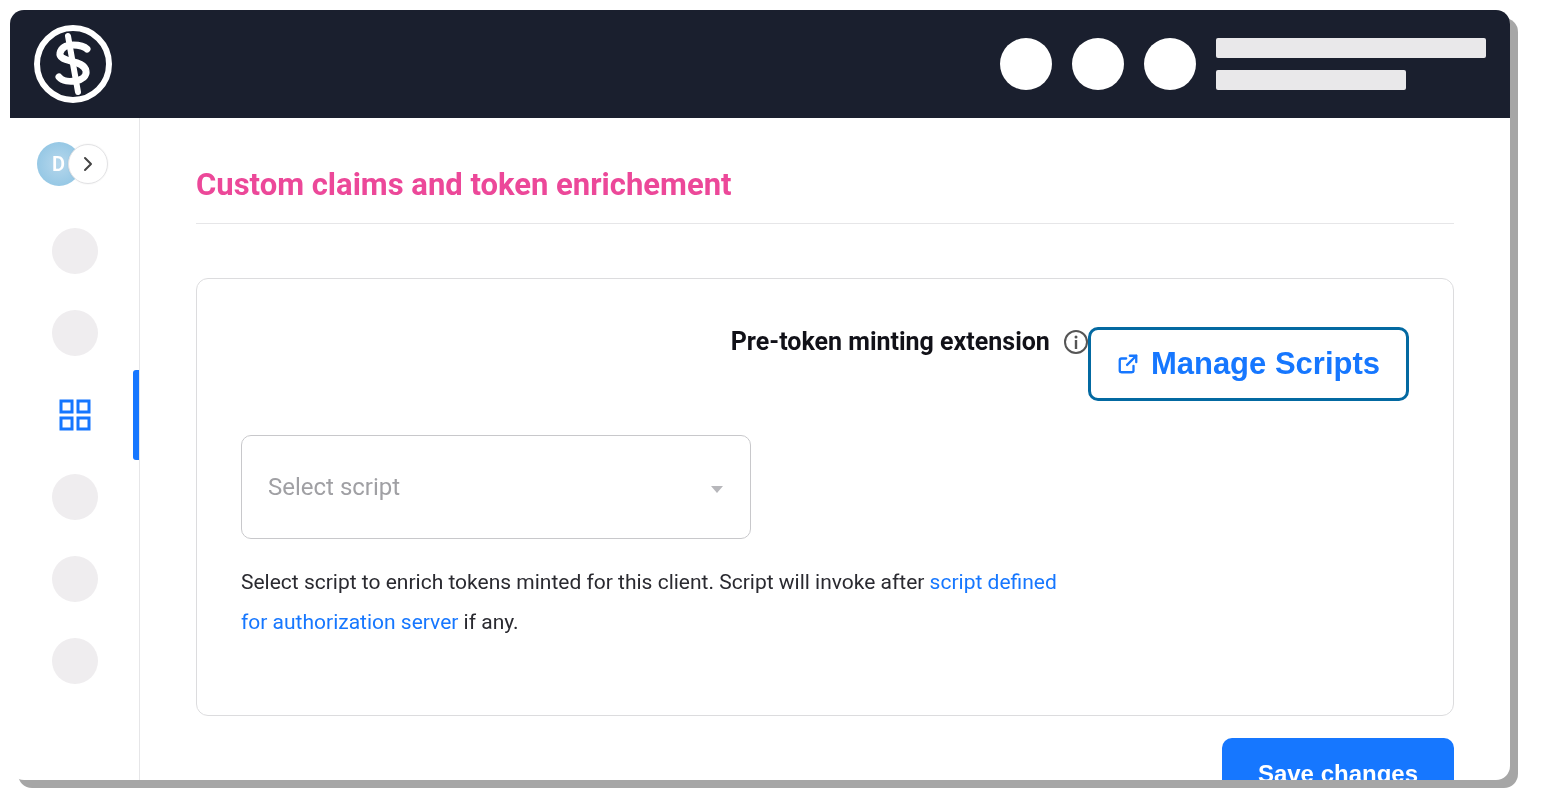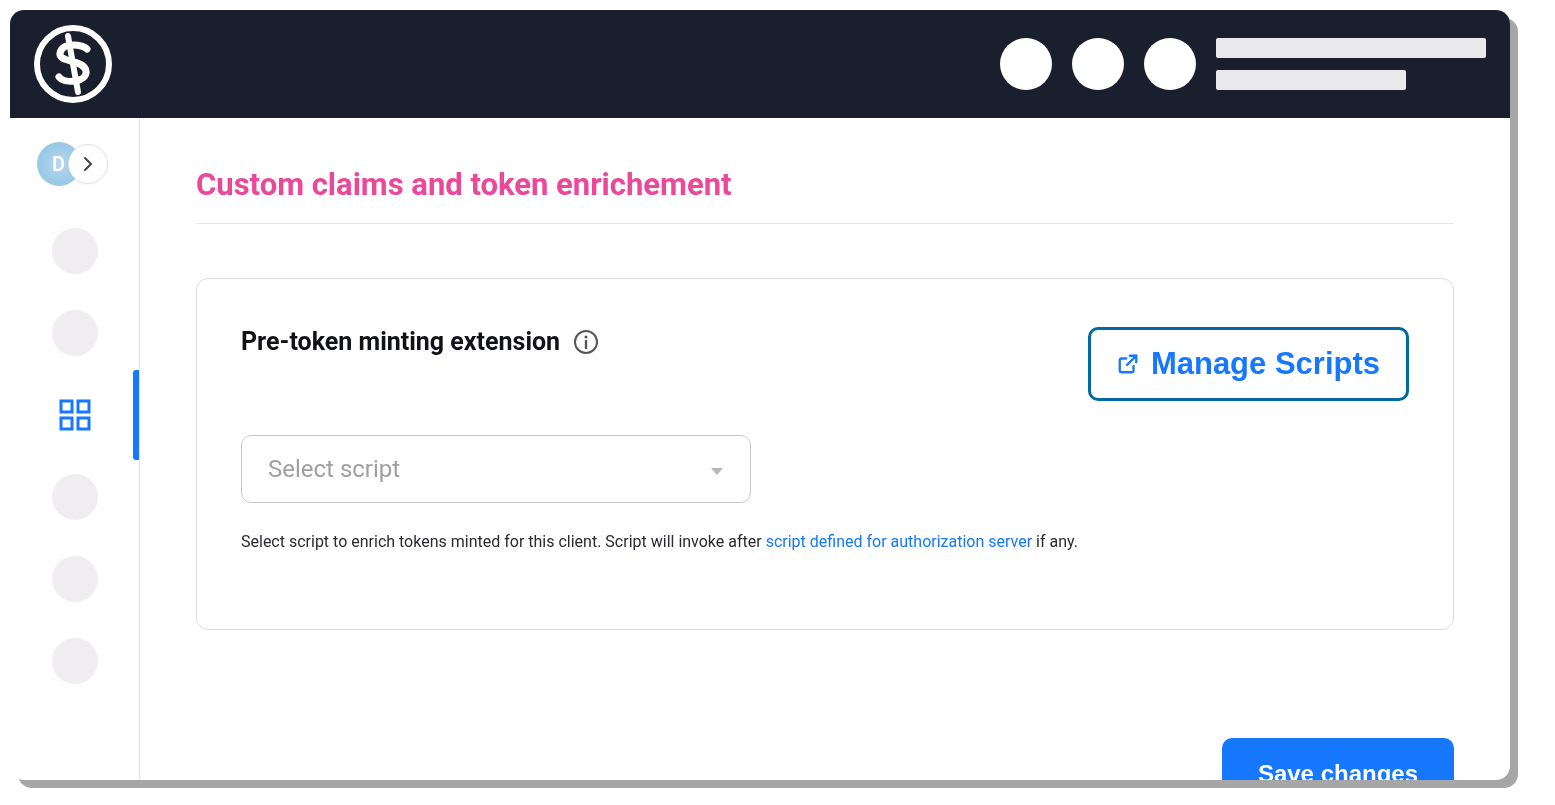--- a/index.html
+++ b/index.html
@@ -72,45 +72,45 @@
       font-size: 31px; font-weight: 700; color: #ec4899; margin-bottom: 20px;
     }
     .hr-line { height: 1px; background: #e6e6e8; width: 100%; }
     .card {
       margin-top: 54px;
       border: 1px solid #dcdcde;
       border-radius: 12px;
       padding: 48px 44px 72px 44px;
       position: relative;
     }
-    .card-header { display: flex; justify-content: space-between; align-items: flex-start; }
+    .card-header { display: flex; justify-content: flex-end; align-items: flex-start; }
     .card-title-row { display: flex; align-items: center; gap: 14px; }
     .card-title { font-size: 25px; font-weight: 700; color: #111118; }
     .info-icon-circle {
       width: 24px; height: 24px; border: 2px solid #555; border-radius: 50%; display: inline-flex; align-items: center; justify-content: center;
       color: #555;
     }
     .manage-btn {
       display: inline-flex; align-items: center; gap: 12px;
       border: 3px solid #0369a1; color: #1677ff; background: #fff;
       font-size: 31px; font-weight: 600; padding: 16px 26px; border-radius: 10px;
       cursor: pointer;
     }
     .select-box {
       margin-top: 34px;
-      width: 510px; height: 68px;
+      width: 510px; height: 104px;
       border: 1px solid #c8c8cb; border-radius: 10px;
       display: flex; align-items: center; justify-content: space-between;
       padding: 0 26px;
       color: #a0a0a4; font-size: 24px;
       cursor: pointer;
     }
     .select-caret { color: #b7b7bb; }
     .help-text {
-      margin-top: 24px; font-size: 16px; color: #2a2a30; line-height: 1.9;
+      margin-top: 24px; font-size: 21px; color: #2a2a30; line-height: 1.9;
       max-width: 840px;
     }
     .help-text a { color: #1677ff; text-decoration: none; }
     .save-btn {
       position: absolute; right: 56px; top: 620px;
       background: #1677ff; color: #fff; font-size: 24px; font-weight: 600;
       border: none; border-radius: 10px; padding: 22px 36px; cursor: pointer;
     }
     .main { position: relative; }
   </style>

